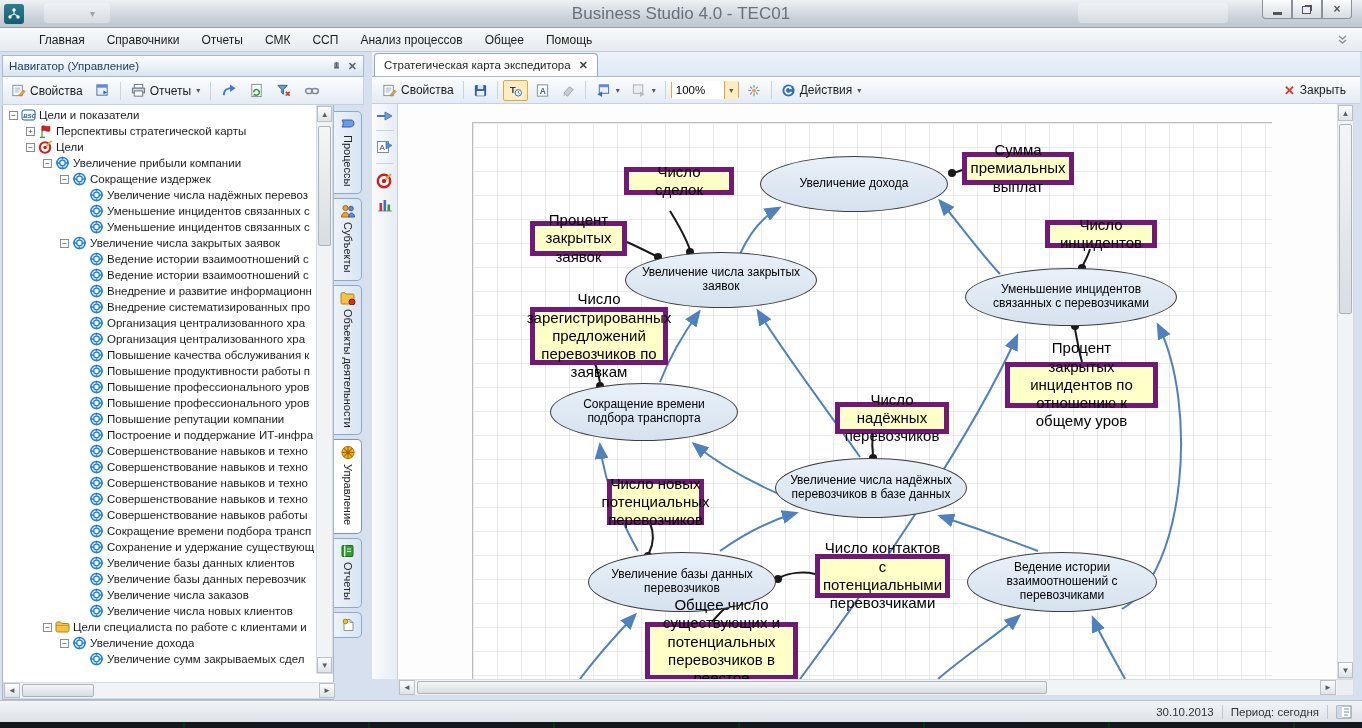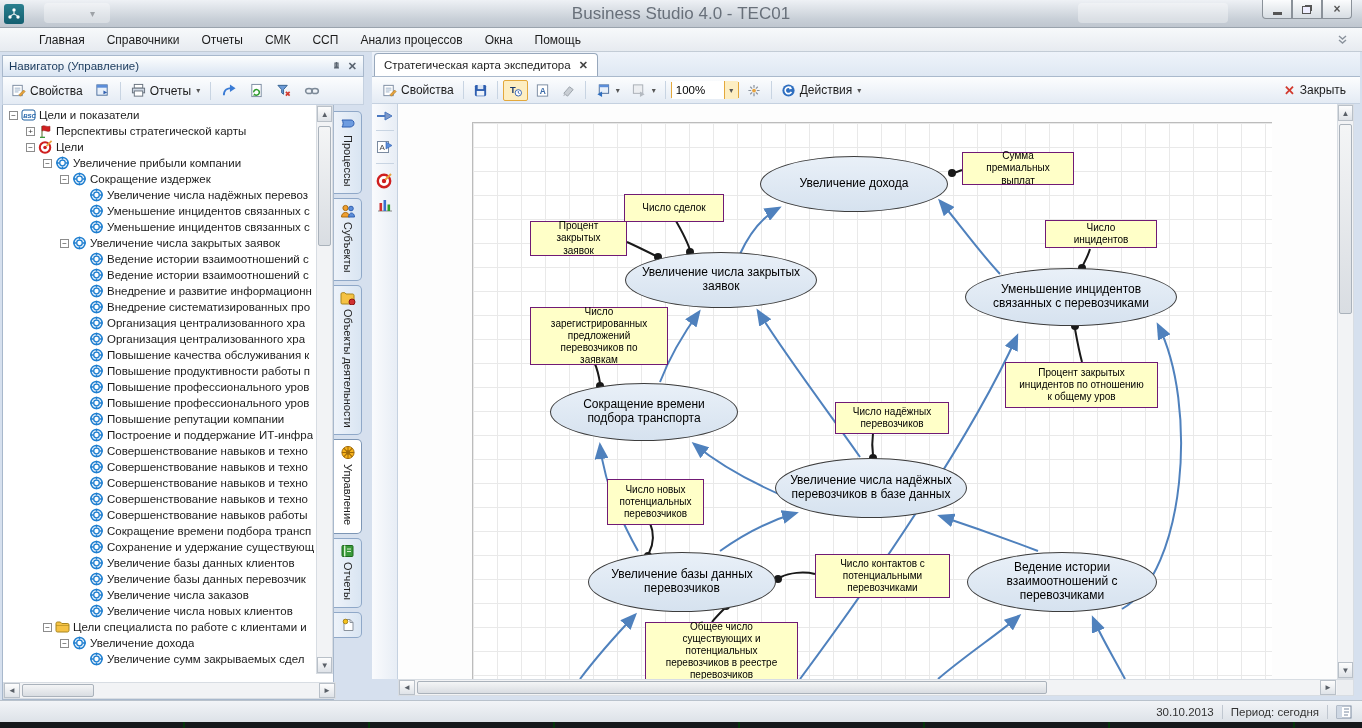--- a/index.html
+++ b/index.html
@@ -81,21 +81,21 @@
   
   .canvas-row { height:575px; display:flex; min-height:0; }
   .mini-toolbar { width:26px; background:linear-gradient(90deg,#fafbfd,#e7edf5); border-right:1px solid #c5d1e0; display:flex; flex-direction:column; align-items:center; padding-top:6px; gap:8px; }
   .mini-sep { width:18px; height:1px; background:#c8d4e2; }
   .drawing { position:relative; width:939px; background:#fdfdfd; overflow:hidden; }
   .page { position:absolute; left:74px; top:18px; width:800px; height:557px; background:#fff;
           background-image:linear-gradient(#e9e9e9 1px,transparent 1px),linear-gradient(90deg,#e9e9e9 1px,transparent 1px);
           background-size:24px 24px; border-left:1px solid #bcbcbc; border-top:1px solid #bcbcbc; }
   #arrow-svg { position:absolute; left:0; top:0; pointer-events:none; }
   .goal-node { position:absolute; border:1.5px solid #3c3c3c; border-radius:50%; background:linear-gradient(#e9f0f8,#d6e2ef); display:flex; align-items:center; justify-content:center; text-align:center; font-size:12px; line-height:1.15; padding:4px 12px; color:#000; }
-  .kpi-node { position:absolute; border:1px solid #701a75; background:#ffffc8; display:flex; align-items:center; justify-content:center; text-align:center; font-size:10px; line-height:1.22; padding:2px 13px; color:#000; }
+  .kpi-node { position:absolute; border:5px solid #701a75; background:#ffffc8; display:flex; align-items:center; justify-content:center; text-align:center; font-size:15px; line-height:1.22; padding:2px 7px; color:#000; }
   .canvas-vsb { position:relative; width:17px; height:575px; background:#f2f3f5; border:1px solid #d8dde3; }
   .canvas-vsb .sb-btn { width:15px; height:16px; }
   .canvas-vsb .dn { position:absolute; bottom:0; }
   .canvas-hsb { position:relative; height:17px; width:956px; margin-left:26px; background:#f2f3f5; border:1px solid #d8dde3; }
   .canvas-hsb .sb-btn { width:16px; height:15px; position:absolute; }
   .canvas-hsb .rt { right:17px; }
   .canvas-hsb .corner { right:0; border:none; background:#eceef1; }
 
   
   .statusbar { height:22px; background:linear-gradient(#f2f4f7,#dde2e8); border-top:1px solid #b9c2cc; display:flex; align-items:center; justify-content:flex-end; font-size:11.5px; color:#333; }
@@ -134,21 +134,21 @@
   </div>
 
   <div class="menubar">
     <div id="menu-items" style="display:flex">
         <div class="menu-item">Главная</div>
         <div class="menu-item">Справочники</div>
         <div class="menu-item">Отчеты</div>
         <div class="menu-item">СМК</div>
         <div class="menu-item">ССП</div>
         <div class="menu-item">Анализ процессов</div>
-        <div class="menu-item">Окна</div>
+        <div class="menu-item">Общее</div>
         <div class="menu-item">Помощь</div>
       </div>
     <span class="ribbon-chevron">
       <svg class="ic" width="11" height="10" viewBox="0 0 11 10">
           <path d="M2 1l3.5 3L9 1M2 5l3.5 3L9 5" fill="none" stroke="#8a929c" stroke-width="1.4"></path>
         </svg>
     </span>
   </div>
 
   <div class="main">
@@ -859,21 +859,21 @@
           </svg>
           <div id="nodes">
               <div class="goal-node" style="left: 362px; top: 52px; width: 188px; height: 56px;">Увеличение дохода</div>
               <div class="goal-node" style="left: 227px; top: 148px; width: 192px; height: 56px;">Увеличение числа закрытых заявок</div>
               <div class="goal-node" style="left: 567px; top: 164px; width: 212px; height: 58px;">Уменьшение инцидентов связанных с перевозчиками</div>
               <div class="goal-node" style="left: 152px; top: 279px; width: 188px; height: 58px;">Сокращение времени подбора транспорта</div>
               <div class="goal-node" style="left: 377px; top: 354px; width: 192px; height: 60px;">Увеличение числа надёжных перевозчиков в базе данных</div>
               <div class="goal-node" style="left: 190px; top: 448px; width: 188px; height: 60px;">Увеличение базы данных перевозчиков</div>
               <div class="goal-node" style="left: 569px; top: 448px; width: 190px; height: 60px;">Ведение истории взаимоотношений с перевозчиками</div>
               <div class="kpi-node" style="left: 564px; top: 48px; width: 112px; height: 33px; background: rgb(255, 255, 200);">Сумма премиальных выплат</div>
-              <div class="kpi-node" style="left: 226px; top: 90px; width: 100px; height: 28px; background: rgb(255, 255, 200);">Число сделок</div>
+              <div class="kpi-node" style="left: 226px; top: 63px; width: 110px; height: 28px; background: rgb(255, 255, 200);">Число сделок</div>
               <div class="kpi-node" style="left: 132px; top: 117px; width: 97px; height: 35px; background: rgb(255, 255, 200);">Процент закрытых заявок</div>
               <div class="kpi-node" style="left: 647px; top: 116px; width: 112px; height: 28px; background: rgb(255, 255, 200);">Число инцидентов</div>
               <div class="kpi-node" style="left: 132px; top: 203px; width: 138px; height: 58px; background: rgb(255, 255, 200);">Число зарегистрированных предложений перевозчиков по заявкам</div>
               <div class="kpi-node" style="left: 607px; top: 258px; width: 153px; height: 46px; background: rgb(255, 255, 200);">Процент закрытых инцидентов по отношению к общему уров</div>
               <div class="kpi-node" style="left: 437px; top: 298px; width: 114px; height: 32px; background: rgb(255, 255, 200);">Число надёжных перевозчиков</div>
               <div class="kpi-node" style="left: 209px; top: 375px; width: 97px; height: 46px; background: rgb(255, 255, 200);">Число новых потенциальных перевозчиков</div>
               <div class="kpi-node" style="left: 417px; top: 450px; width: 135px; height: 44px; background: rgb(255, 255, 200);">Число контактов с потенциальными перевозчиками</div>
               <div class="kpi-node" style="left: 247px; top: 518px; width: 153px; height: 58px; background: rgb(255, 255, 200);">Общее число существующих и потенциальных перевозчиков в реестре перевозчиков</div>
             </div>
         </div>

